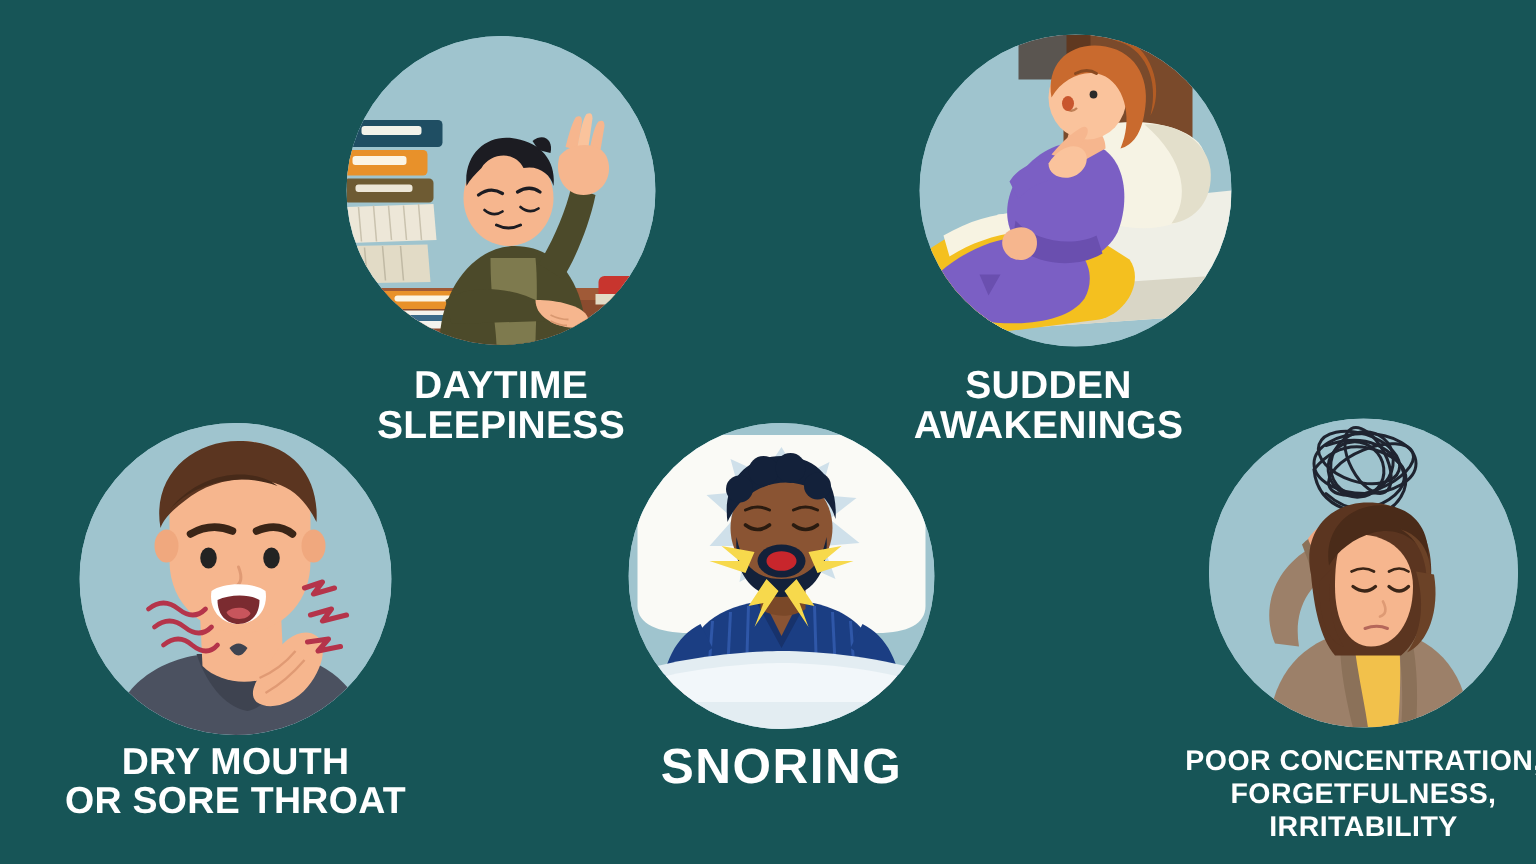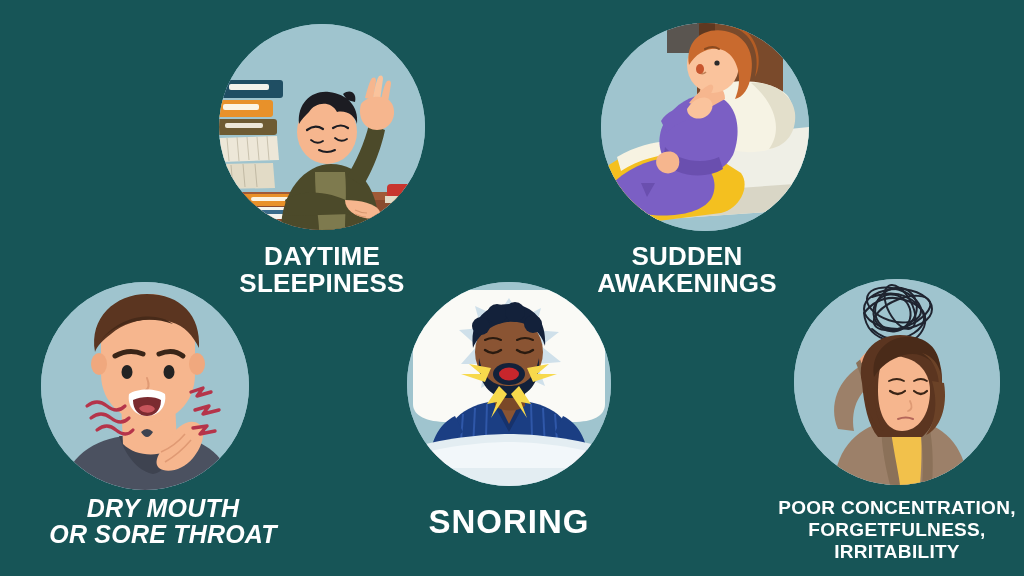--- a/index.html
+++ b/index.html
@@ -2,21 +2,21 @@
 <html><head>
 <meta charset="utf-8">
 <style>
   * { margin:0; padding:0; box-sizing:border-box; }
   html,body { width:1024px; height:576px; overflow:hidden; }
   body {
     background:#175557;
     font-family:"Liberation Sans", sans-serif;
     position:relative;
   }
-  .stage { position:absolute; inset:0; }
+  .stage { position:absolute; inset:0;margin-left:12px; }
 
   .symptom { position:absolute; }
 
   .circle {
     position:absolute;
     border-radius:50%;
     overflow:hidden;
     background:#9FC4CE;
   }
 
@@ -204,21 +204,21 @@
           <path d="M56 148 q10 -8 19 0 q10 8 17 0"></path>
         </g>
 
         <g stroke="#B5344A" stroke-width="3.4" fill="none" stroke-linecap="round" stroke-linejoin="round">
           <path d="M150 110 l12 -4 l-6 8 l14 -4"></path>
           <path d="M154 128 l14 -4 l-6 8 l16 -4"></path>
           <path d="M152 146 l14 -2 l-7 8 l15 -3"></path>
         </g>
       </svg>
     </div>
-    <div class="caption cap-md" style="left:28px; top:496px; width:270px;font-style:italic;">DRY MOUTH
+    <div class="caption cap-md" style="left:10px; top:496px; width:270px;">DRY MOUTH
 OR SORE THROAT</div>
   </div>
 
   <div class="symptom">
     <div class="circle" style="left:407px; top:282px; width:204px; height:204px;">
       <svg viewBox="0 0 204 204" width="204" height="204">
         <rect width="204" height="204" fill="#9FC4CE"></rect>
 
         <path d="M6 24 C6 12 20 8 40 8 L166 8 C186 8 198 14 198 28 L198 122 C198 134 186 140 166 140 L40 140 C20 140 6 134 6 122 Z" fill="#FAFAF6"></path>
 
@@ -266,21 +266,21 @@
           <path d="M84 86 L62 82 L74 92 L54 92 L78 100 Z"></path>
           <path d="M120 86 L142 82 L130 92 L150 92 L126 100 Z"></path>
           <path d="M92 104 L80 122 L90 120 L84 136 L100 112 Z"></path>
           <path d="M112 104 L124 122 L114 120 L120 136 L104 112 Z"></path>
         </g>
 
         <path d="M0 168 C30 156 80 152 102 152 C126 152 172 156 204 168 L204 204 L0 204 Z" fill="#E3EDF2"></path>
         <path d="M0 176 C30 164 80 160 102 160 C126 160 172 164 204 176 L204 186 L0 186 Z" fill="#F2F7FA"></path>
       </svg>
     </div>
-    <div class="caption cap-xl" style="left:384px; top:505px; width:250px;">SNORING</div>
+    <div class="caption cap-xl" style="left:384px; top:494px; width:250px;">SNORING</div>
   </div>
 
   <div class="symptom">
     <div class="circle" style="left:794px; top:279px; width:206px; height:206px;">
       <svg viewBox="0 0 206 206" width="206" height="206">
         <rect width="206" height="206" fill="#9FC4CE"></rect>
 
         <g stroke="#1F2430" stroke-width="2" fill="none" stroke-linecap="round">
           <ellipse cx="104" cy="30" rx="34" ry="20"></ellipse>
           <ellipse cx="100" cy="26" rx="28" ry="16" transform="rotate(18 100 26)"></ellipse>

